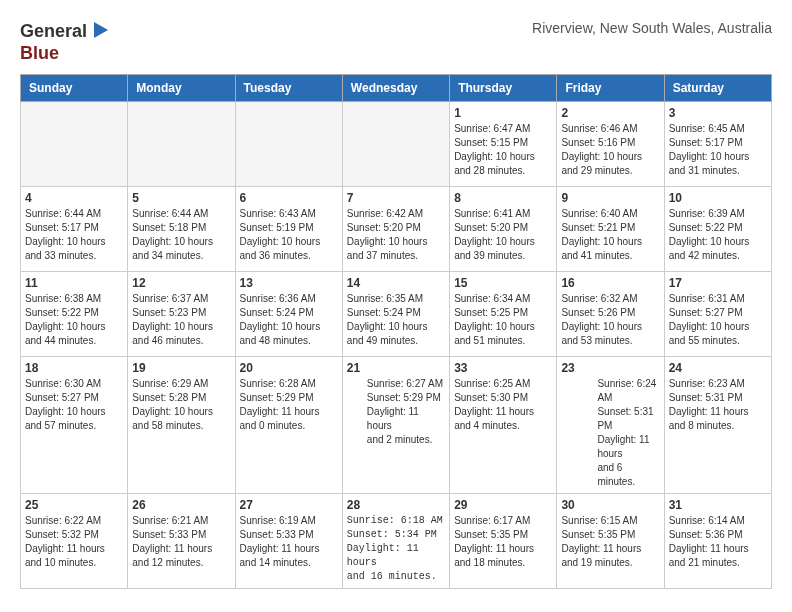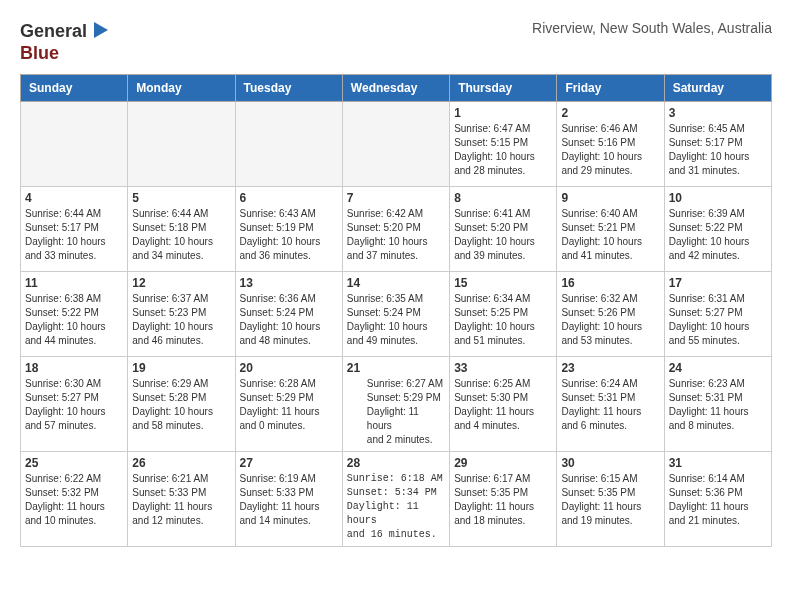--- a/index.html
+++ b/index.html
@@ -271,21 +271,21 @@
         </td>
         <td>
           <span class="day-num">33</span>
           <div class="day-info" style="white-space: pre-line;">Sunrise: 6:25 AM
 Sunset: 5:30 PM
 Daylight: 11 hours
 and 4 minutes.</div>
         </td>
         <td>
           <span class="day-num">23</span>
-          <div class="day-info" style="white-space: pre-line;">Sunrise: 6:24 AM
+          <div class="day-info" style="white-space: pre-line; margin-left: 36px;">Sunrise: 6:24 AM
 Sunset: 5:31 PM
 Daylight: 11 hours
 and 6 minutes.</div>
         </td>
         <td>
           <span class="day-num">24</span>
           <div class="day-info" style="white-space: pre-line;">Sunrise: 6:23 AM
 Sunset: 5:31 PM
 Daylight: 11 hours
 and 8 minutes.</div>

